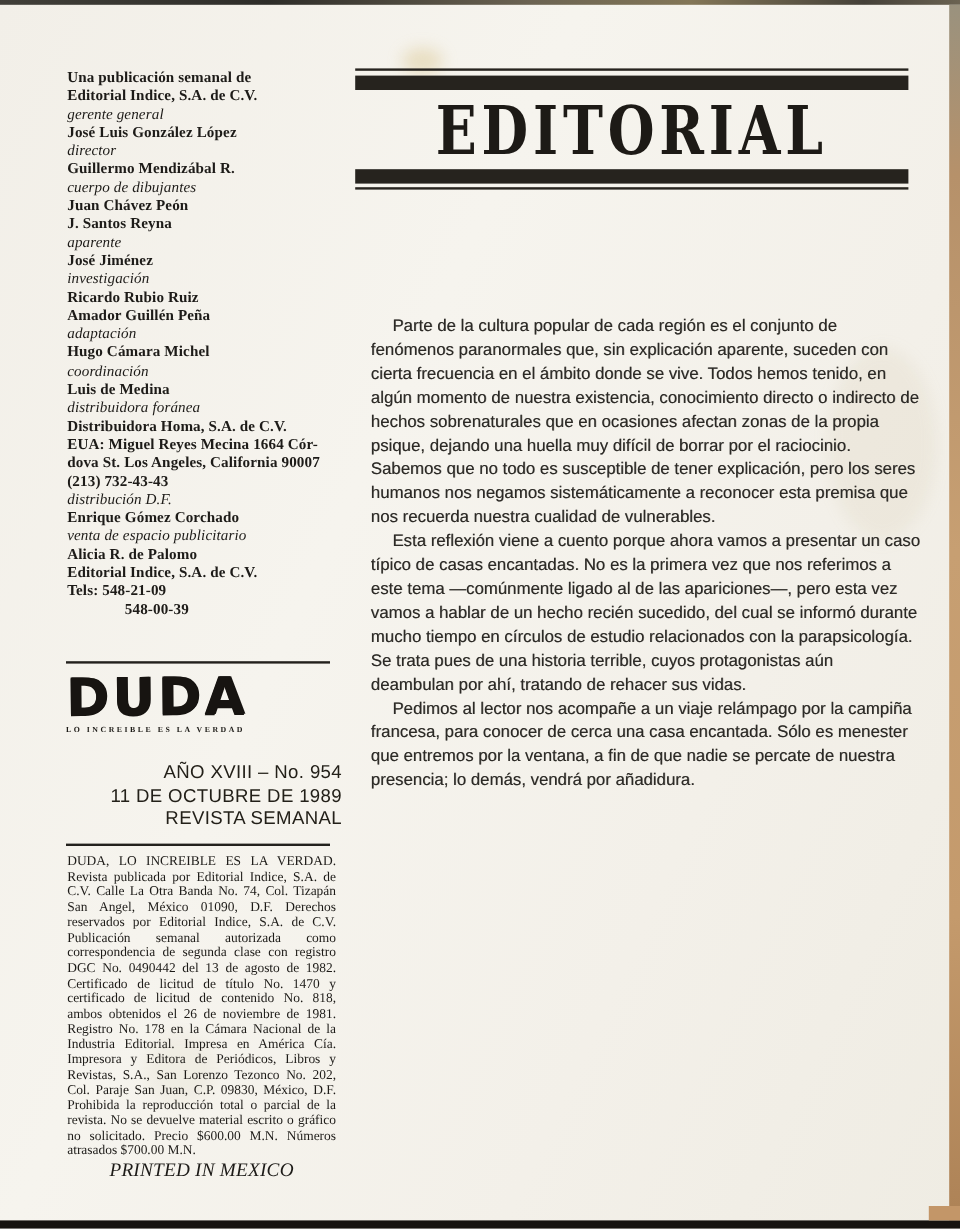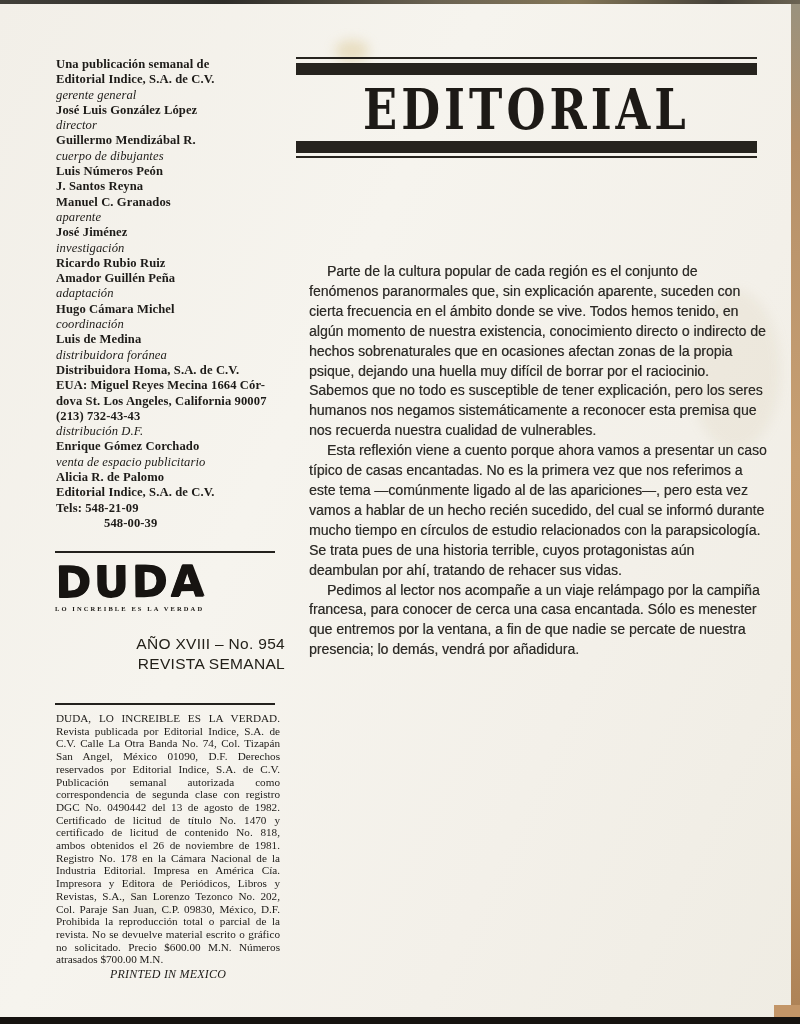--- a/index.html
+++ b/index.html
@@ -31,21 +31,21 @@
   .logo-block { position:absolute; left:55px; top:558px; width:220px; text-align:left; }
   .logo-title { font-family:"DejaVu Sans", sans-serif; font-weight:900; font-size:43px; line-height:46px;
     letter-spacing:3px; color:#171411; text-shadow:1px 0 0 #171411, 0 1px 0 #171411; transform:rotate(-0.5deg); }
   .logo-tagline { font-family:Liberation Serif, serif; font-weight:bold; font-size:6.5px;
     letter-spacing:2.1px; margin-top:1px; color:#1a1814; }
   .issue-info { position:absolute; left:45px; top:634px; width:240px; text-align:right;
     font-family:"Liberation Sans", sans-serif; font-weight:normal; font-size:15.5px; line-height:19.5px;
     color:#232019; letter-spacing:0.3px; }
   .legal-wrap { position:absolute; left:56px; top:712px; width:224px; }
   .legal { margin:0; font-size:11.2px; line-height:12.7px; text-align:justify; color:#1d1b18; }
-  .printed { text-align:center; font-style:italic; font-size:12px; margin-top:1px; letter-spacing:0.2px; }
+  .printed { text-align:center; font-style:italic; font-size:16px; margin-top:1px; letter-spacing:0.2px; }
 
   
   .ed-line { position:absolute; left:296px; width:461px; height:2px; background:#27241f; }
   .ed-line.t { top:57px; }
   .ed-line.b { top:156px; }
   .ed-bar { position:absolute; left:296px; width:461px; height:12px; background:#26231e; }
   .ed-bar.t { top:63px; }
   .ed-bar.b { top:141px; }
   .editorial-title { position:absolute; left:296px; top:80px; width:461px; margin:0; text-align:center;
     font-family:"DejaVu Serif", serif; font-weight:bold; font-size:56px; line-height:58px;
@@ -66,23 +66,22 @@
   <div class="stain stain3"></div>
 
   <div class="masthead">
       <div class="m-line">Una publicación semanal de</div>
       <div class="m-line">Editorial Indice, S.A. de C.V.</div>
       <div class="m-line it">gerente general</div>
       <div class="m-line">José Luis González López</div>
       <div class="m-line it">director</div>
       <div class="m-line">Guillermo Mendizábal R.</div>
       <div class="m-line it">cuerpo de dibujantes</div>
-      <div class="m-line">Luis Números Peón</div>
+      <div class="m-line">Juan Chávez Peón</div>
       <div class="m-line">J. Santos Reyna</div>
-      <div class="m-line">Manuel C. Granados</div>
       <div class="m-line it">aparente</div>
       <div class="m-line">José Jiménez</div>
       <div class="m-line it">investigación</div>
       <div class="m-line">Ricardo Rubio Ruiz</div>
       <div class="m-line">Amador Guillén Peña</div>
       <div class="m-line it">adaptación</div>
       <div class="m-line">Hugo Cámara Michel</div>
       <div class="m-line it">coordinación</div>
       <div class="m-line">Luis de Medina</div>
       <div class="m-line it">distribuidora foránea</div>
@@ -101,20 +100,21 @@
 
   <div class="rule rule1"></div>
 
   <div class="logo-block">
     <div class="logo-title">DUDA</div>
     <div class="logo-tagline">LO INCREIBLE ES LA VERDAD</div>
   </div>
 
   <div class="issue-info">
     <div>AÑO XVIII – No. 954</div>
+    <div>11 DE OCTUBRE DE 1989</div>
     <div>REVISTA SEMANAL</div>
   </div>
 
   <div class="rule rule2"></div>
 
   <div class="legal-wrap">
     <p class="legal">DUDA, LO INCREIBLE ES LA VERDAD. Revista publicada por Editorial Indice, S.A. de C.V. Calle La Otra Banda No. 74, Col. Tizapán San Angel, México 01090, D.F. Derechos reservados por Editorial Indice, S.A. de C.V. Publicación semanal autorizada como correspondencia de segunda clase con registro DGC No. 0490442 del 13 de agosto de 1982. Certificado de licitud de título No. 1470 y certificado de licitud de contenido No. 818, ambos obtenidos el 26 de noviembre de 1981. Registro No. 178 en la Cámara Nacional de la Industria Editorial. Impresa en América Cía. Impresora y Editora de Periódicos, Libros y Revistas, S.A., San Lorenzo Tezonco No. 202, Col. Paraje San Juan, C.P. 09830, México, D.F. Prohibida la reproducción total o parcial de la revista. No se devuelve material escrito o gráfico no solicitado. Precio $600.00 M.N. Números atrasados $700.00 M.N.</p>
     <div class="printed">PRINTED IN MEXICO</div>
   </div>
 

